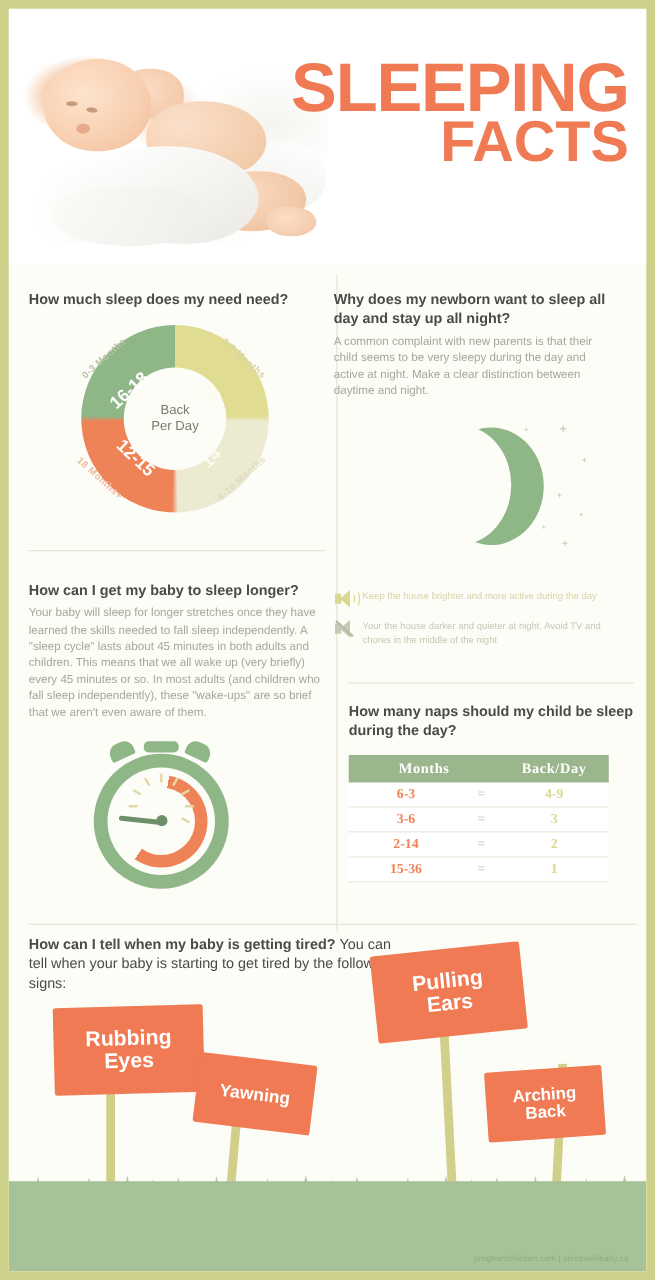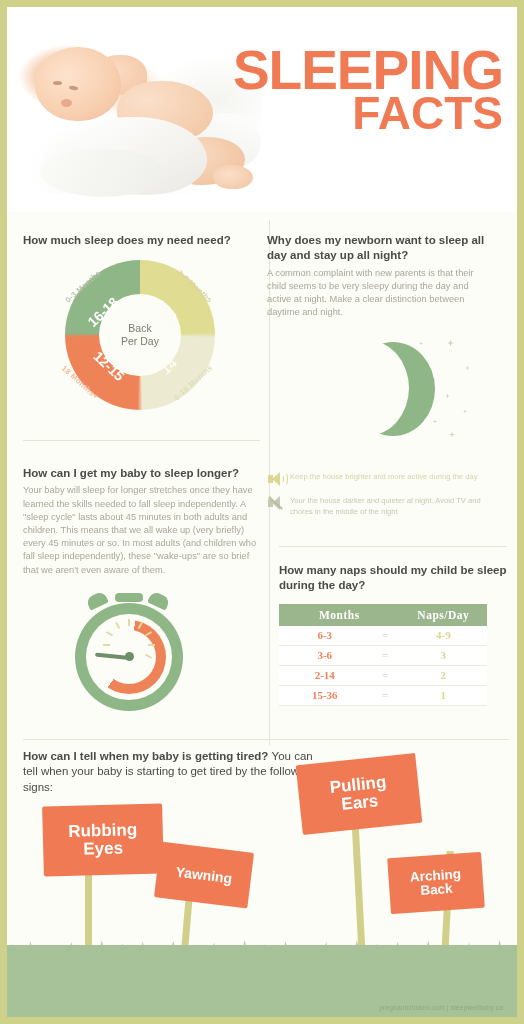--- a/index.html
+++ b/index.html
@@ -375,21 +375,21 @@
       <div class="clk-pin"></div>
     </div>
   </div>
 
   <div class="sec-naps">
     <h3 class="q">How many naps should my child be sleep during the day?</h3>
     <table class="naps-table">
       <thead>
         <tr>
           <th colspan="2">Months</th>
-          <th>Naps/Day</th>
+          <th>Back/Day</th>
         </tr>
       </thead>
       <tbody id="naps-body">
           <tr>
             <td class="td-month">6-3</td>
             <td class="td-eq">=</td>
             <td class="td-naps">4-9</td>
           </tr>
           <tr>
             <td class="td-month">3-6</td>

